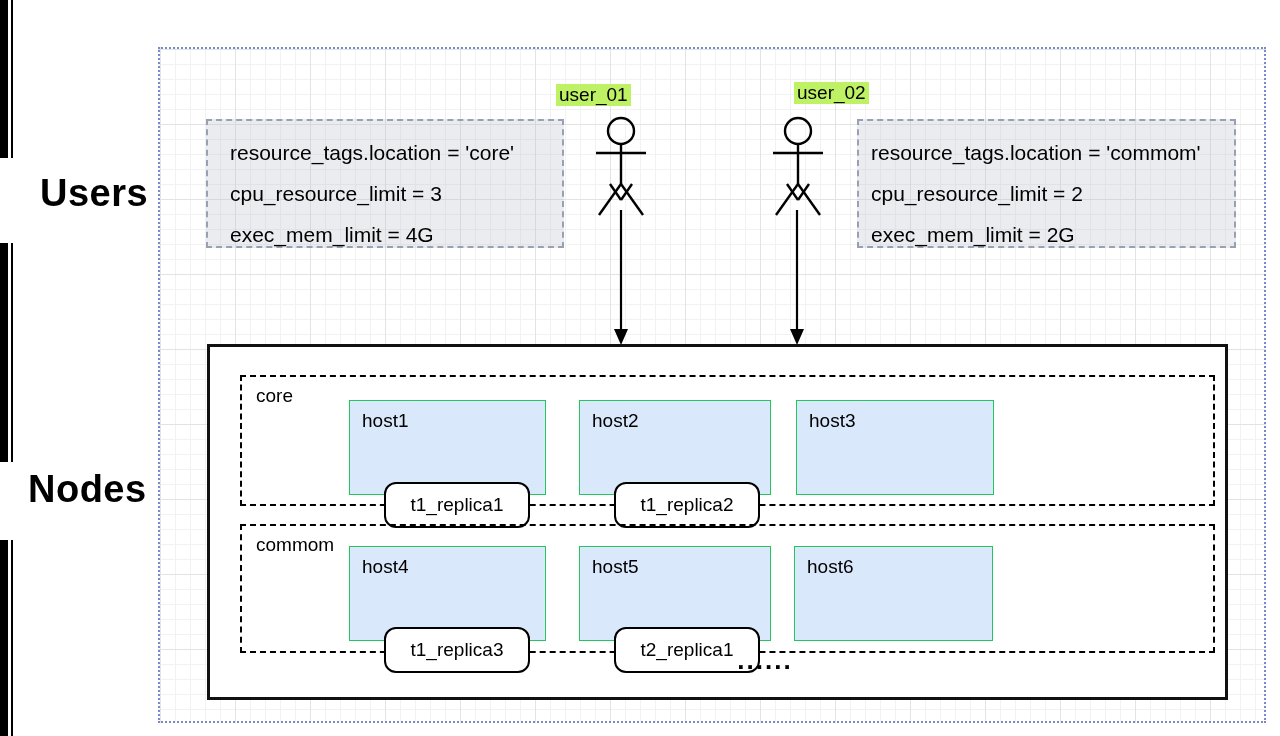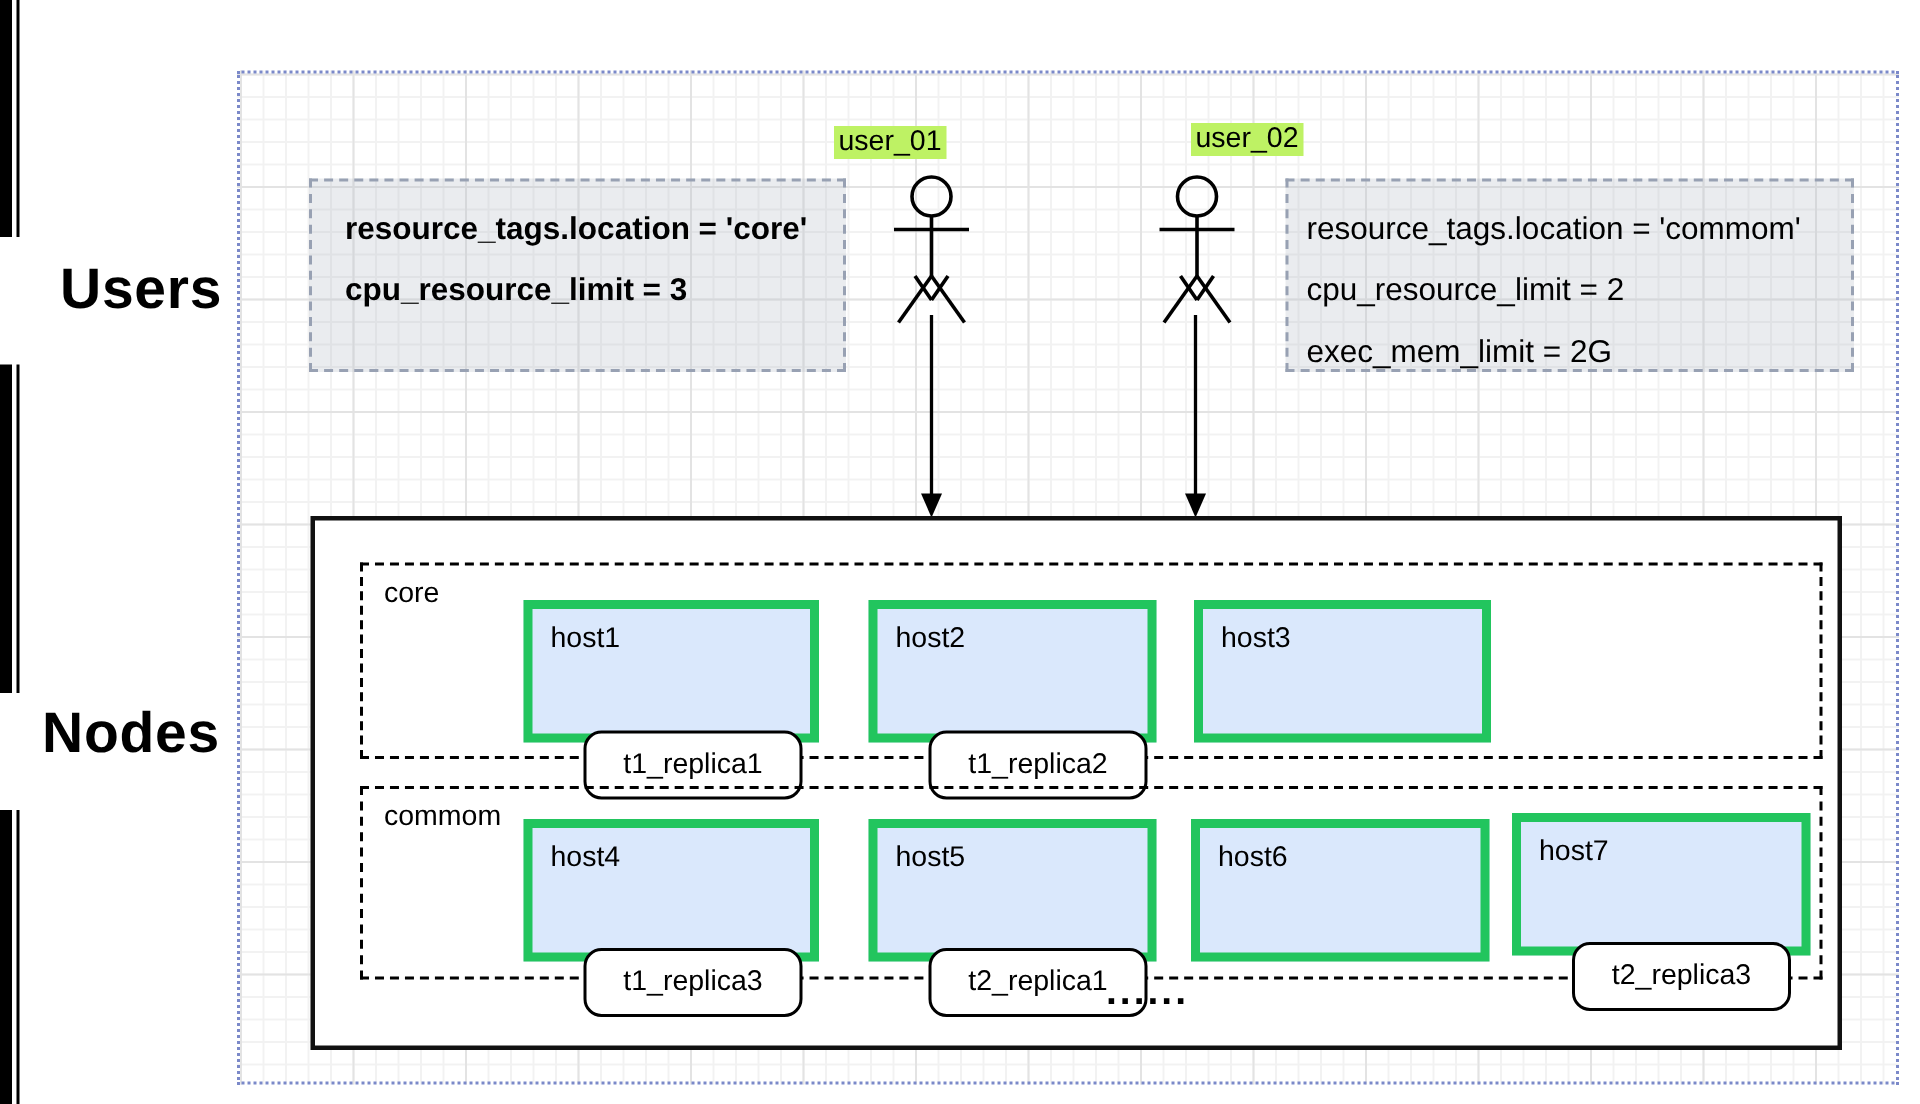--- a/index.html
+++ b/index.html
@@ -24,21 +24,21 @@
     background-size: 75px 75px, 75px 75px, 15px 15px, 15px 15px;
   }
 
   
   .config {
     position:absolute; top:119px; height:129px; box-sizing:border-box;
     background:rgba(178,188,199,0.28); border:2px dashed #98a1b3;
     padding:11px 0 0 22px; font-size:21px;
   }
   .config .cfg-line { line-height:41px; white-space:nowrap; }
-  .config-1 { left:206px; width:358px;font-weight:bold; }
+  .config-1 { left:206px; width:358px; }
   .config-2 { left:857px; width:379px;padding-left:12px; }
 
   
   .actor-label { position:absolute; font-size:19px; background:#bef264; padding:0 3px; }
   .actor-svg, .arrow-svg { position:absolute; }
 
   
   .nodes-box {
     position:absolute; left:207px; top:344px; width:1021px; height:356px;
     box-sizing:border-box; background:#fff; border:3px solid #111;
@@ -47,21 +47,21 @@
     position:absolute; left:30px; width:975px; box-sizing:border-box;
     border:2px dashed #000;
     text-decoration:underline;
   }
   .group-core   { top:28px;  height:131px; }
   .group-commom { top:177px; height:129px; }
   .group-label { position:absolute; left:14px; top:8px; font-size:19px; }
 
   .host {
     position:absolute; box-sizing:border-box;
-    background:#dae8fc; border:6px solid #22c55e;
+    background:#dae8fc; border:1px solid #22c55e;
   }
   .host-label { position:absolute; left:12px; top:9px; font-size:19px; }
   .pill {
     position:absolute; left:34px; width:146px; height:46px; box-sizing:border-box;
     background:#fff; border:2px solid #000; border-radius:12px;
     display:flex; align-items:center; justify-content:center; font-size:19px;margin-top:40px;
   }
   
   .host-1 { left:107px; top:23px; width:197px; height:95px; }
   .host-2 { left:337px; top:23px; width:192px; height:95px; }
@@ -91,20 +91,21 @@
   <div class="edge-line" style="top:540px;height:196px"></div>
 
   <div class="side-label" style="left:40px;top:172px">Users</div>
   <div class="side-label" style="left:28px;top:468px">Nodes</div>
 
   <div class="outer"></div>
 
   <div class="config config-1">
     <div class="cfg-line">resource_tags.location = 'core'</div>
     <div class="cfg-line">cpu_resource_limit = 3</div>
+    <div class="cfg-line">exec_mem_limit = 4G</div>
   </div>
 
   <div class="config config-2">
     <div class="cfg-line">resource_tags.location = 'commom'</div>
     <div class="cfg-line">cpu_resource_limit = 2</div>
     <div class="cfg-line">exec_mem_limit = 2G</div>
   </div>
 
   <div class="actor-label" style="left:556px;top:84px">user_01</div>
   <svg class="actor-svg" style="left:591px;top:112px" width="60" height="106" viewBox="0 0 60 106">
@@ -166,22 +167,18 @@
 
       <div class="host host-5">
         <div class="host-label">host5</div>
         <div class="pill">t2_replica1</div>
       </div>
 
       <div class="host host-6">
         <div class="host-label">host6</div>
       </div>
 
-      <div class="host host-7">
-        <div class="host-label">host7</div>
-        <div class="pill">t2_replica3</div>
-      </div>
     </div>
 
     <div class="dots">......</div>
   </div>
 
 </div>
 
 </body></html>

